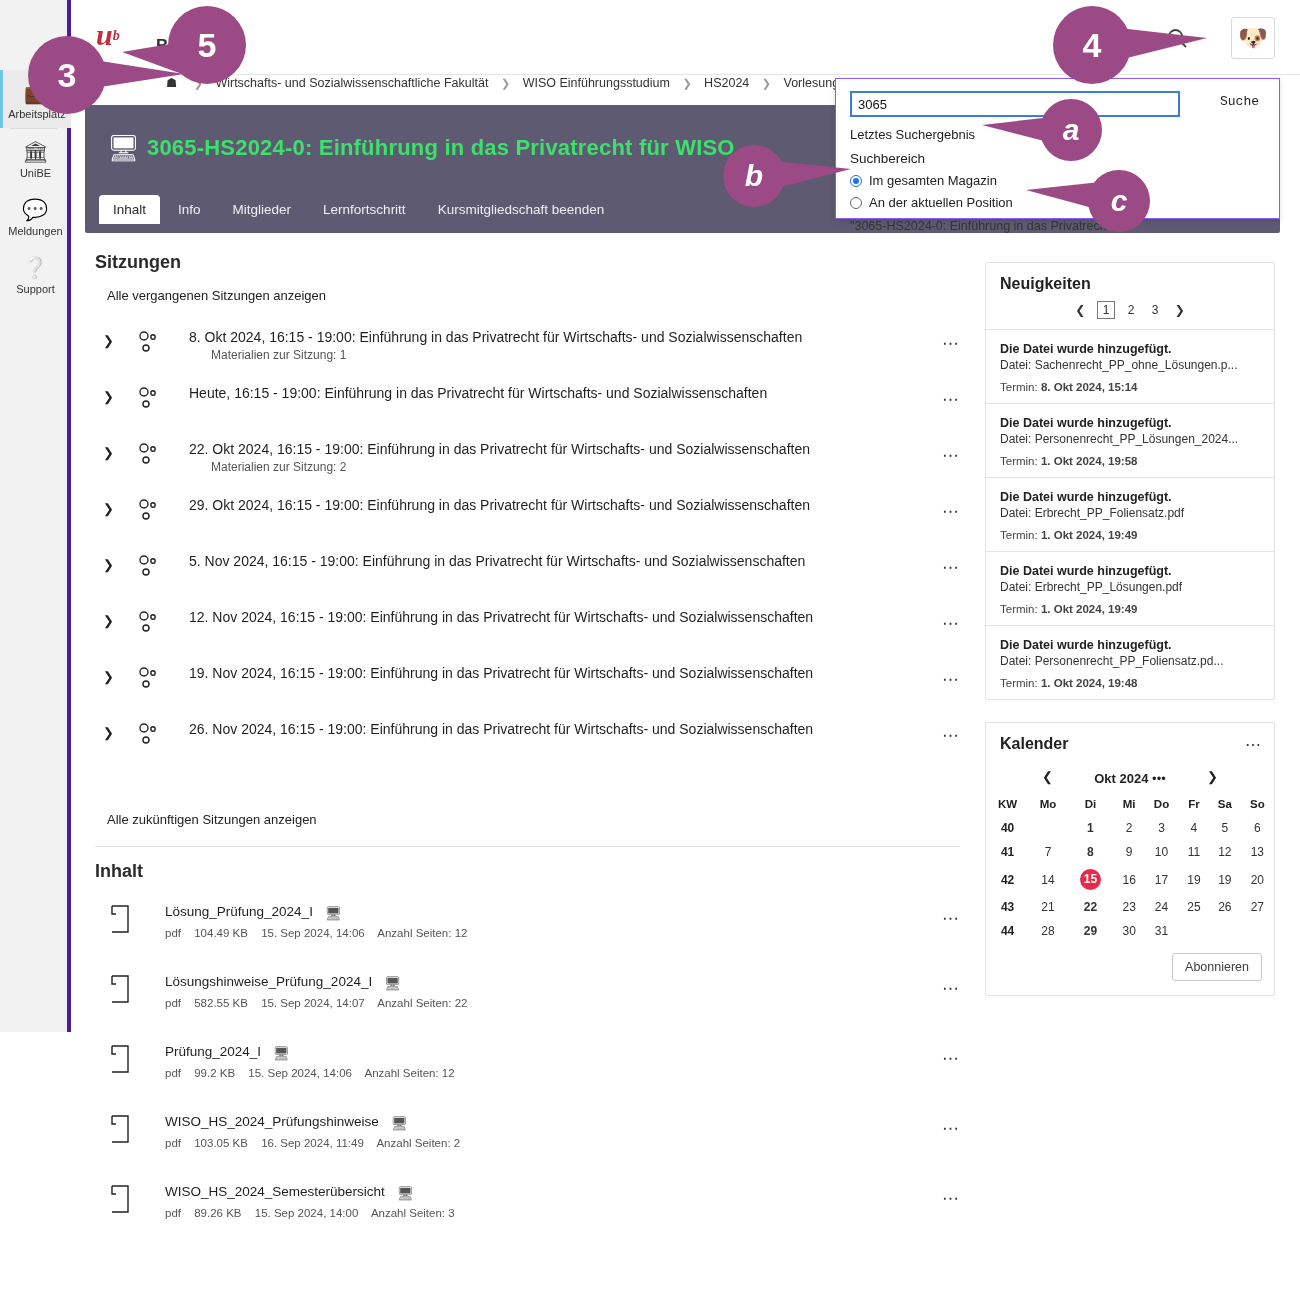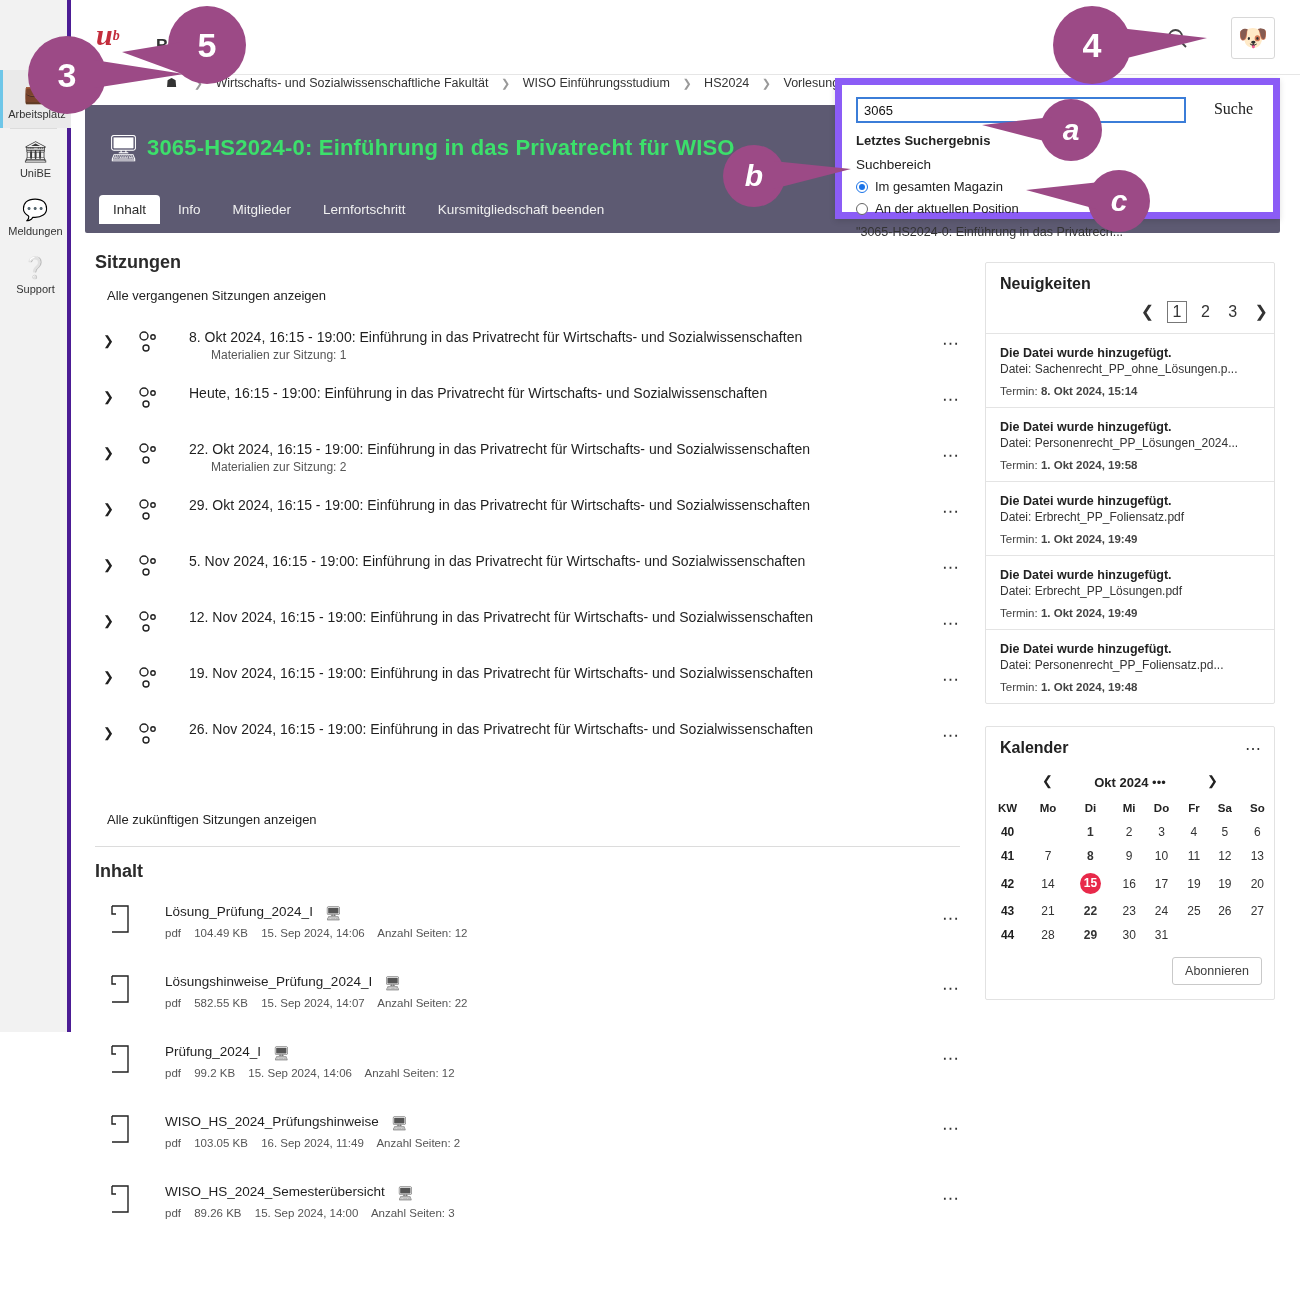--- a/index.html
+++ b/index.html
@@ -90,21 +90,21 @@
   .file-ico { position:absolute; left:22px; top:8px; width:26px; height:30px; }
   .file-name { margin-left:58px; padding-top:8px; font-size:13.5px; color:#1f1f1f; }
   .file-meta { margin-left:58px; font-size:11.5px; color:#555; margin-top:6px; }
   .file-meta span { margin-right:10px; }
   .screen-ico { display:inline-block; margin-left:8px; color:#555; vertical-align:-2px; }
 
   
   #rightcol { position:absolute; left:985px; top:262px; width:290px; }
   .panel { background:#fff; border:1px solid #e2e2e2; border-radius:2px; }
   .panel-head { font-size:16px; font-weight:bold; color:#222; padding:12px 14px 8px; }
-  .pager { text-align:right; font-size:16px; color:#333; padding:0 0 10px; }
+  .pager { text-align:center; font-size:12px; color:#333; padding:0 0 10px; }
   .pager .arrow { color:#333; margin:0 6px; }
   .pager .pg { display:inline-block; padding:1px 5px; margin:0 2px; }
   .pager .pg.current { border:1px solid #777; }
 
   .news-item { border-top:1px solid #e4e4e4; padding:12px 14px 10px; }
   .news-t { font-size:12.5px; color:#222; font-weight:bold; }
   .news-f { font-size:12px; color:#333; margin-top:2px; }
   .news-d { font-size:11.5px; color:#444; margin-top:9px; }
   .news-d b { font-weight:bold; }
 
@@ -124,32 +124,32 @@
   }
   #abo { text-align:right; padding:10px 12px 14px; }
   #abo button {
     font-family:"Liberation Sans", sans-serif; font-size:12.5px;
     padding:6px 12px; border:1px solid #c9c9c9; background:#fff; border-radius:3px; color:#404040;
   }
 
   
   #searchpanel {
     position:absolute; left:835px; top:78px; width:445px; height:141px;
-    background:#fff; border:7px solid #8b5cf6; box-shadow:0 2px 6px rgba(0,0,0,.13);
+    background:#fff; border:1px solid #8b5cf6; box-shadow:0 2px 6px rgba(0,0,0,.13);
     padding:12px 14px;
   }
   #searchinput {
     width:330px; height:26px; border:2px solid #3b7dd8; padding:2px 6px;
     font-family:"Liberation Sans", sans-serif; font-size:13px; color:#111;
   }
   #suchebtn {
-    position:absolute; right:14px; top:14px; font-size:16px; color:#222; background:none;
-    border:none; font-family:Liberation Serif, serif;
-  }
-  #lastresult { margin-top:10px; font-size:13px; color:#222;font-weight:bold; }
+    position:absolute; right:14px; top:14px; font-size:13px; color:#222; background:none;
+    border:none; font-family:Liberation Mono, monospace;
+  }
+  #lastresult { margin-top:10px; font-size:13px; color:#222; }
   #suchbereich { margin-top:9px; font-size:13.5px; color:#222; }
   .radio-line { margin-top:7px; font-size:13px; color:#222; display:flex; align-items:center; }
   .radio {
     width:12px; height:12px; border-radius:50%; border:1px solid #666; margin-right:7px;
     display:inline-block; position:relative; background:#fff;
   }
   .radio.on { border-color:#1a73e8; }
   .radio.on:after {
     content:""; position:absolute; left:2px; top:2px; width:6px; height:6px;
     border-radius:50%; background:#1a73e8;

